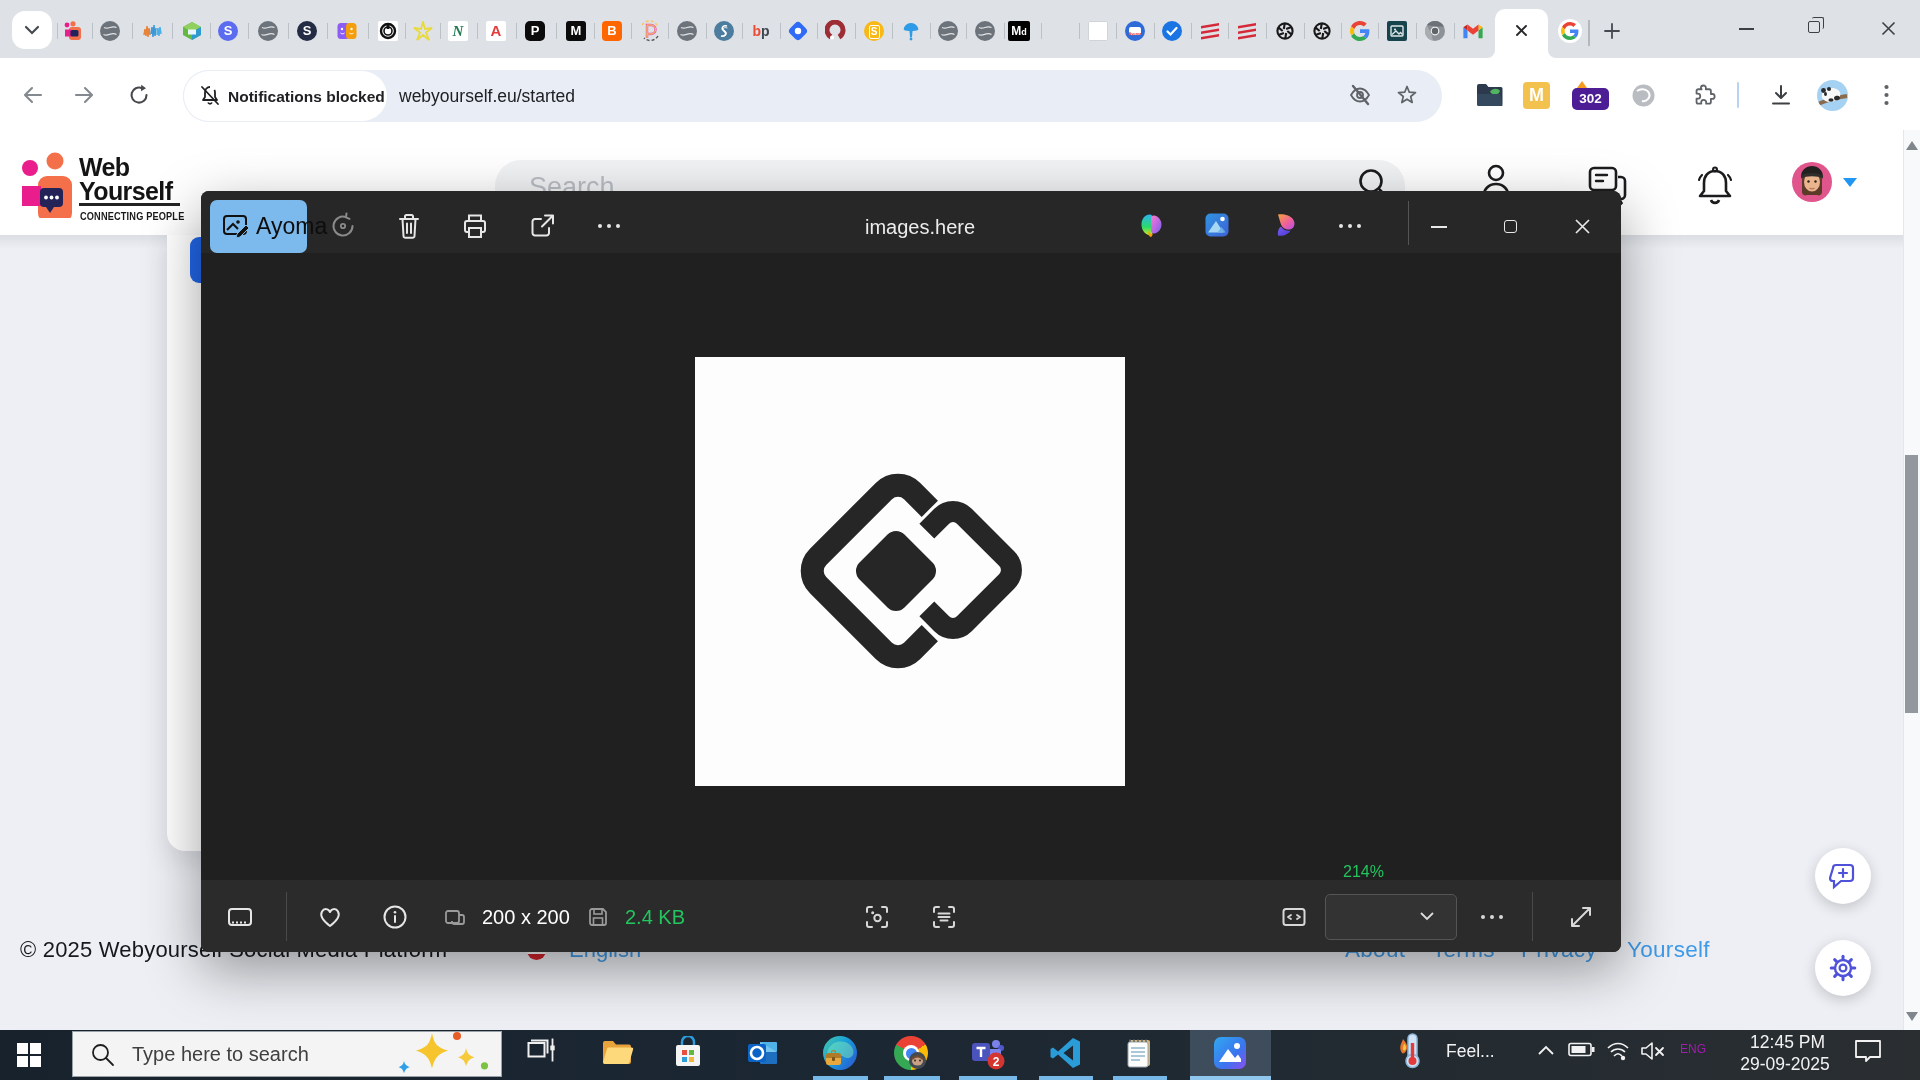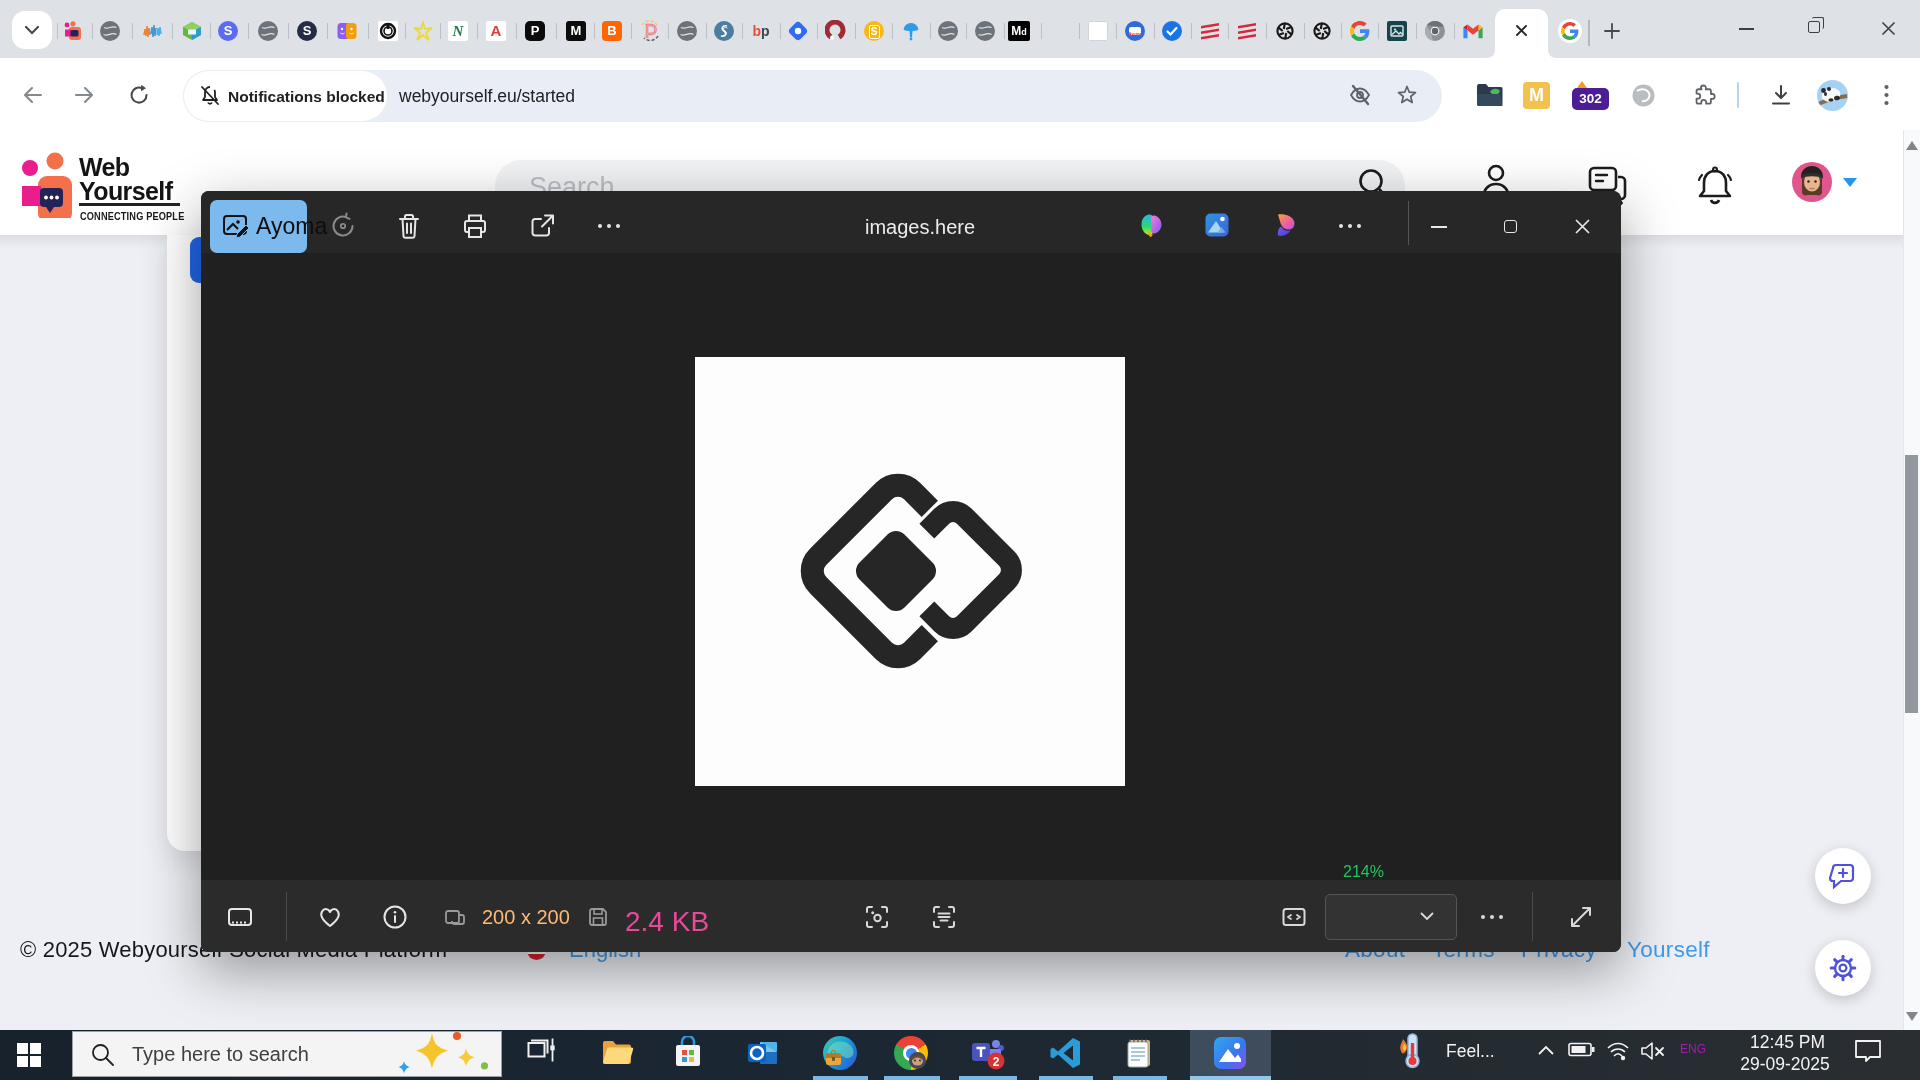--- a/index.html
+++ b/index.html
@@ -513,27 +513,27 @@
         </svg></div>
 <div class="a" style="left:181px;top:713px;width:26px;height:26px"><svg width="26" height="26" viewBox="0 0 26 26">
           <circle cx="13" cy="13" r="10.5" stroke="#e6e6e6" stroke-width="2" fill="none"></circle>
           <path d="M13 12 V18" stroke="#e6e6e6" stroke-width="2" stroke-linecap="round"></path>
           <circle cx="13" cy="8.3" r="1.3" fill="#e6e6e6"></circle>
         </svg></div>
 <div class="a" style="left:243px;top:715px;width:22px;height:22px"><svg width="22" height="22" viewBox="0 0 22 22">
           <rect x="2" y="5" width="13" height="12" rx="2" stroke="#9a9a9a" stroke-width="1.8" fill="none"></rect>
           <path d="M15 9 h3 a2 2 0 0 1 2 2 v5 a2 2 0 0 1 -2 2 h-8 a2 2 0 0 1 -2-2 v-1" stroke="#9a9a9a" stroke-width="1.8" fill="none"></path>
         </svg></div>
-<div class="a" style="left:281px;top:715px;font-size:20px;color:#fdba74">200 x 200</div>
+<div class="a" style="left:281px;top:715px;font-size:20px;color:#ffffff">200 x 200</div>
 <div class="a" style="left:386px;top:715px;width:22px;height:22px"><svg width="22" height="22" viewBox="0 0 22 22">
           <path d="M3 5 a2 2 0 0 1 2-2 h11 l3 3 v11 a2 2 0 0 1 -2 2 H5 a2 2 0 0 1 -2-2 Z" stroke="#9a9a9a" stroke-width="1.8" fill="none"></path>
           <rect x="7" y="3" width="8" height="5" stroke="#9a9a9a" stroke-width="1.6" fill="none"></rect>
           <rect x="6.5" y="12" width="9" height="7" stroke="#9a9a9a" stroke-width="1.6" fill="none"></rect>
         </svg></div>
-<div class="a" style="left:424px;top:715px;font-size:28px;color:#ec4899">2.4 KB</div>
+<div class="a" style="left:424px;top:715px;font-size:20px;color:#22c55e">2.4 KB</div>
 <div class="a" style="left:663px;top:713px;width:26px;height:26px"><svg width="26" height="26" viewBox="0 0 26 26">
           <path d="M3 8 V5 a2 2 0 0 1 2-2 h3 M18 3 h3 a2 2 0 0 1 2 2 v3 M23 18 v3 a2 2 0 0 1 -2 2 h-3 M8 23 H5 a2 2 0 0 1 -2-2 v-3" stroke="#d8d8d8" stroke-width="2" fill="none" stroke-linecap="round"></path>
           <circle cx="13.5" cy="14" r="3.2" stroke="#d8d8d8" stroke-width="2" fill="none"></circle>
           <circle cx="8.7" cy="8.7" r="1.5" fill="#d8d8d8"></circle>
         </svg></div>
 <div class="a" style="left:730px;top:713px;width:26px;height:26px"><svg width="26" height="26" viewBox="0 0 26 26">
           <path d="M3 8 V5 a2 2 0 0 1 2-2 h3 M18 3 h3 a2 2 0 0 1 2 2 v3 M23 18 v3 a2 2 0 0 1 -2 2 h-3 M8 23 H5 a2 2 0 0 1 -2-2 v-3" stroke="#d8d8d8" stroke-width="2" fill="none" stroke-linecap="round"></path>
           <path d="M7.5 9.5 H18.5 M7.5 13 H18.5 M9.5 16.5 H16.5" stroke="#d8d8d8" stroke-width="2" stroke-linecap="round"></path>
         </svg></div>
 <div class="a" style="left:1080px;top:713px;width:26px;height:26px"><svg width="26" height="26" viewBox="0 0 26 26">

